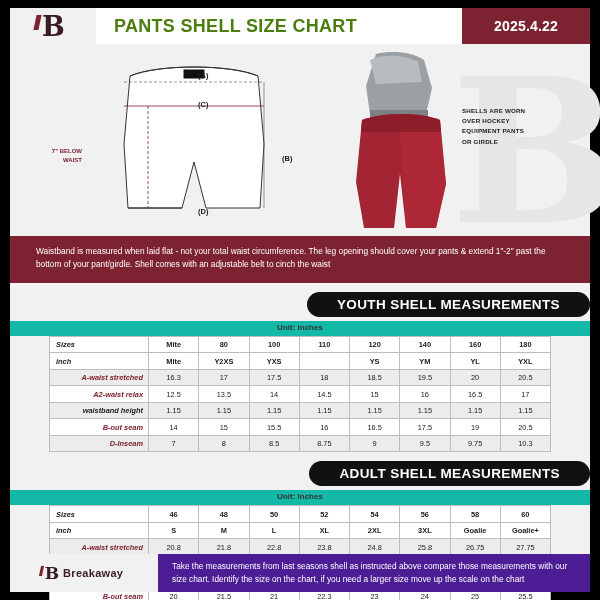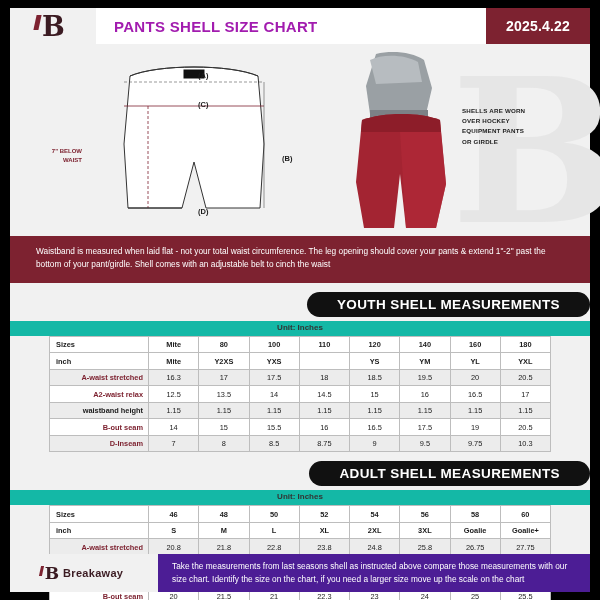--- a/index.html
+++ b/index.html
@@ -29,24 +29,24 @@
     position:relative;
   }
   .logo-b:before{
     content:"";position:absolute;left:-7px;top:4px;width:5px;height:15px;
     background:#7d2230;transform:skewX(-12deg);
   }
   .title-box{
     flex:1;background:#fff;display:flex;align-items:center;padding-left:18px;
   }
   .title-box .title{
-    font-size:15px;font-weight:bold;color:#a21caf;letter-spacing:.3px;
+    font-size:18px;font-weight:bold;color:#4d7c0f;letter-spacing:.3px;
   }
   .date-box{
-    width:104px;background:#7d2230;color:#fff;display:flex;align-items:center;
+    width:128px;background:#7d2230;color:#fff;display:flex;align-items:center;
     justify-content:center;font-size:14px;font-weight:bold;letter-spacing:.2px;
   }
   
   .illus{
     position:relative;height:192px;background:#f1f1f1;
   }
   .watermark{
     position:absolute;right:-30px;top:-10px;font-size:200px;color:#e6e6e6;
     font-family:"DejaVu Serif",serif;font-weight:bold;z-index:0;
   }
@@ -79,21 +79,21 @@
   
   table{
     border-collapse:collapse;width:502px;margin:0 auto;background:#fff;
     table-layout:fixed;
   }
   td{
     border:1px solid #bdbdbd;font-size:7.4px;text-align:center;height:13.5px;
     color:#1b1b1b;
   }
   td.rowhead{
-    text-align:right;padding-right:5px;font-weight:bold;width:92px;
+    text-align:right;padding-right:5px;font-weight:bold;width:92px;font-style:italic;
   }
   td.rowhead.c{color:#7d2230;}
   tr.head td{font-weight:bold;}
   tr.head td.rowhead{text-align:left;padding-left:6px;padding-right:0;}
   tr.shade td{background:#ececec;}
   
   .footer{
     position:absolute;left:0;right:0;bottom:0;display:flex;height:38px;
   }
   .foot-logo{

